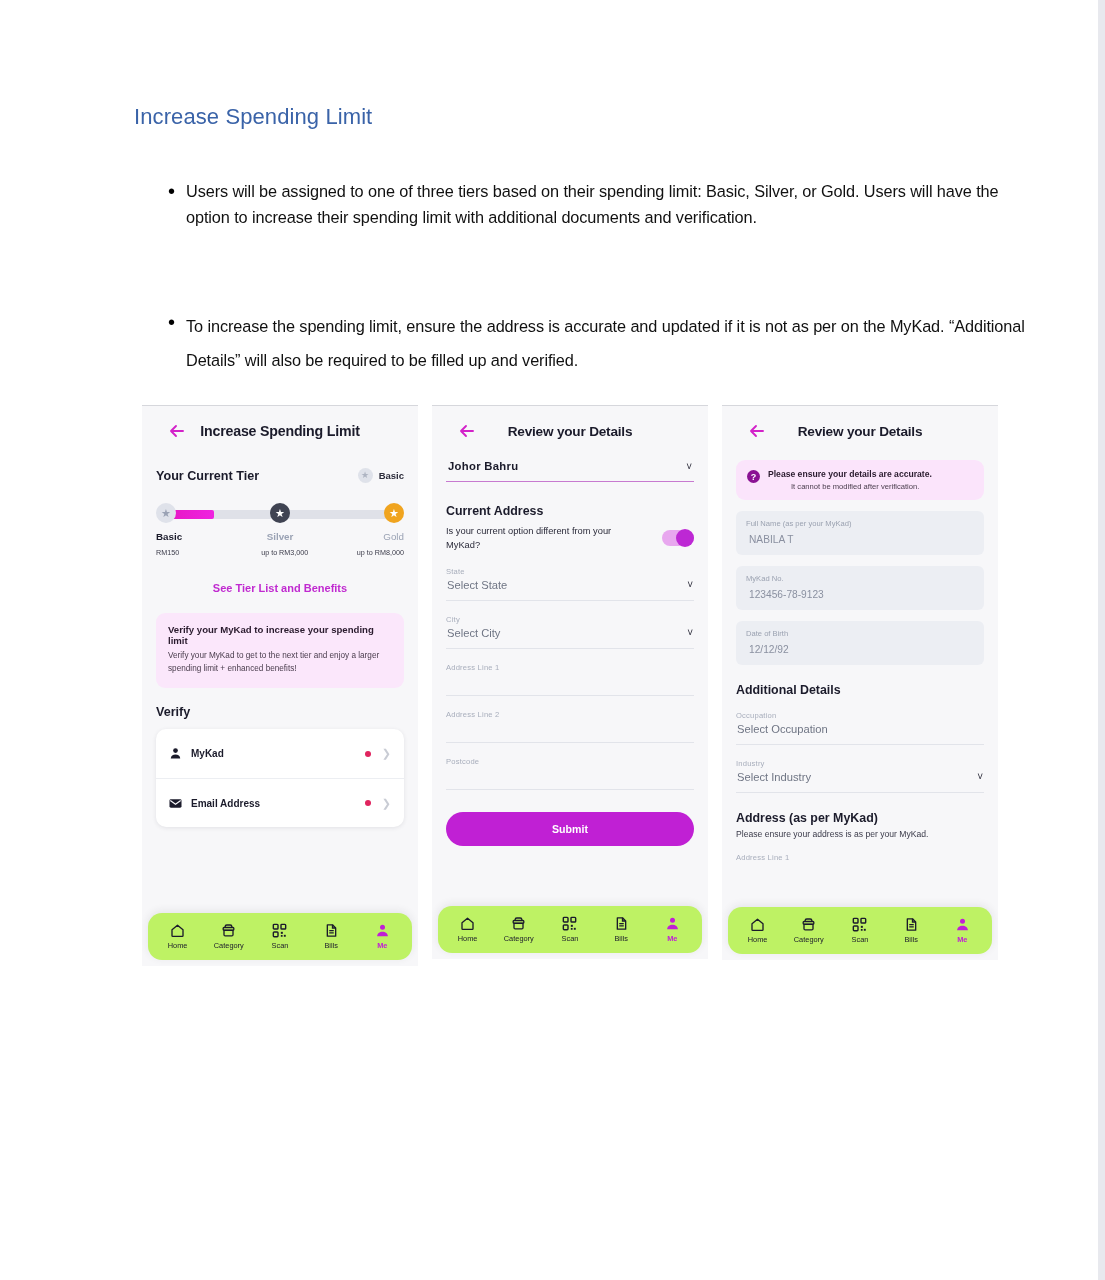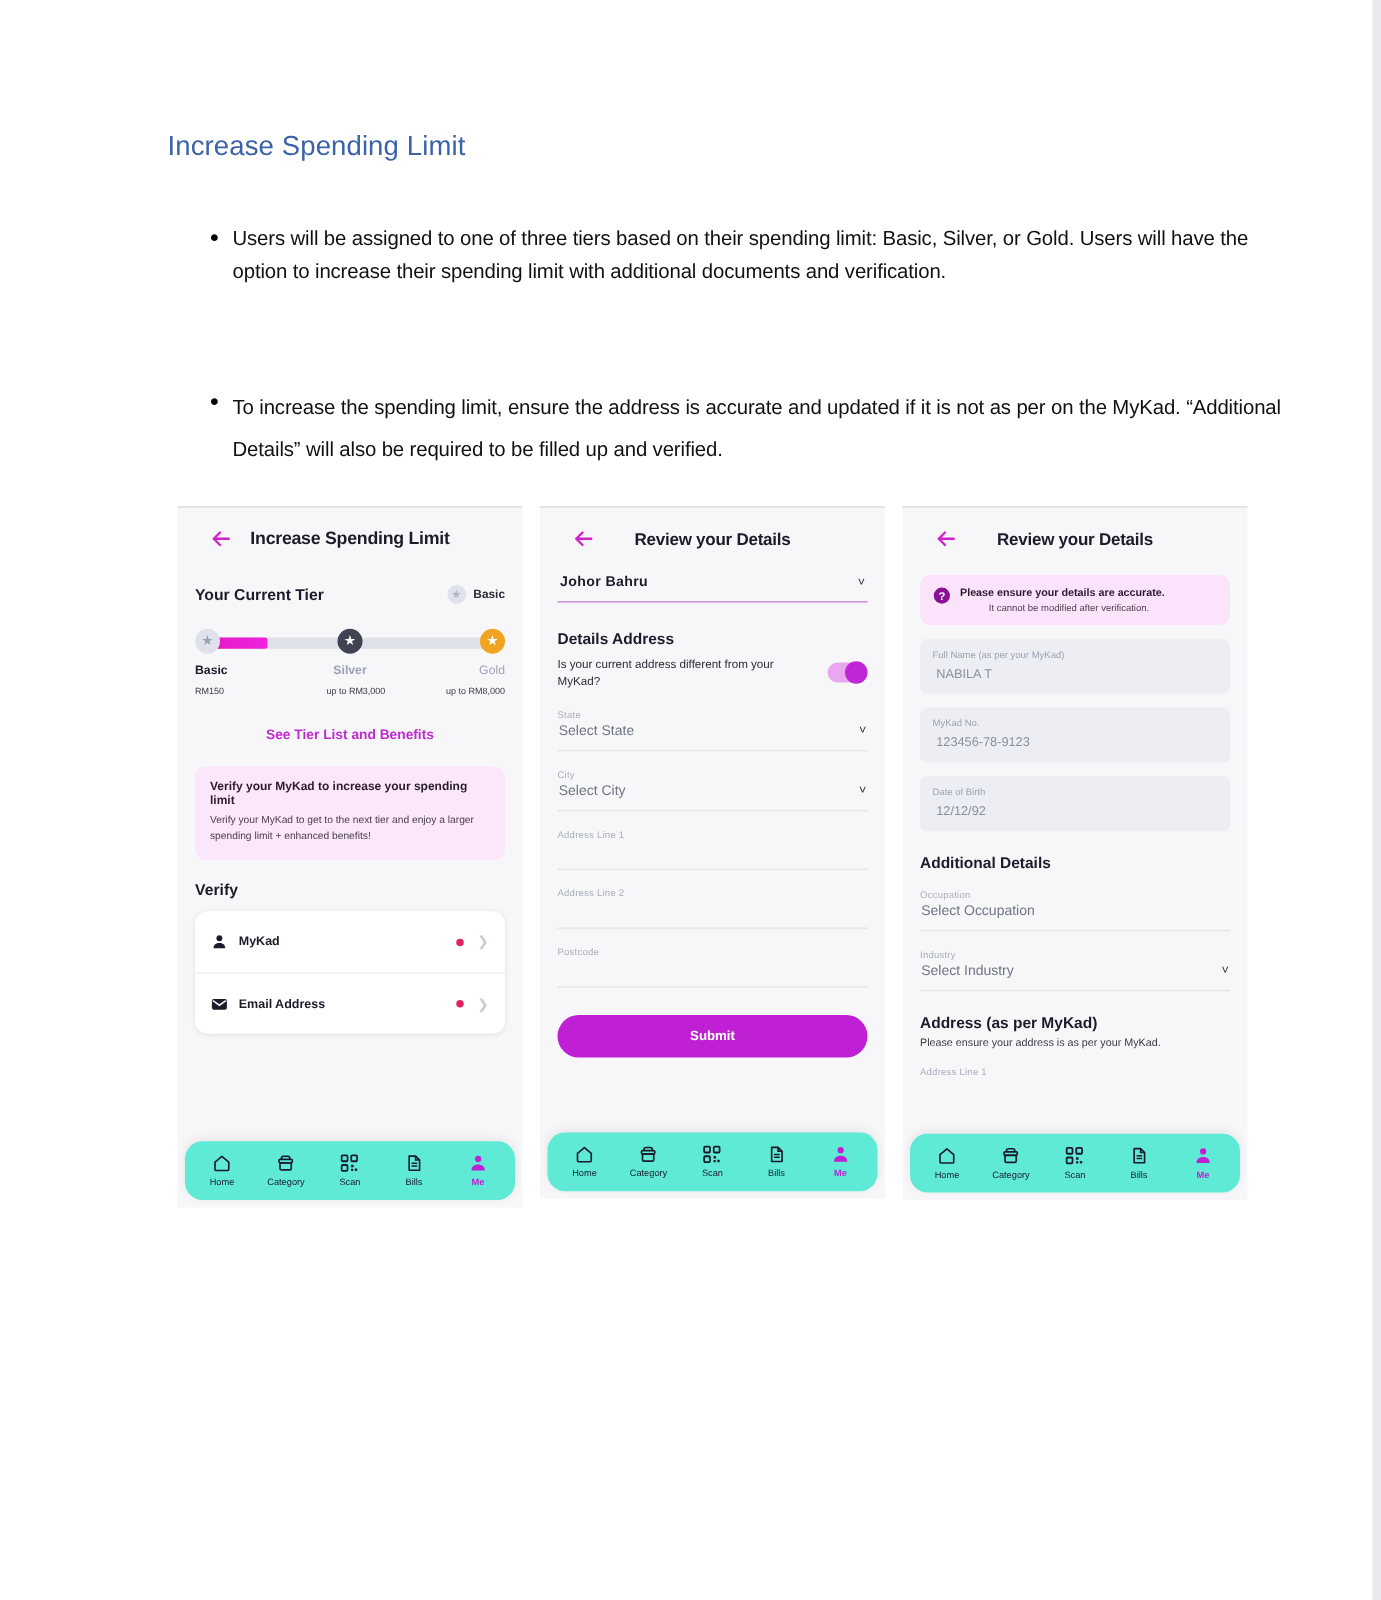--- a/index.html
+++ b/index.html
@@ -175,21 +175,21 @@
     padding: 8px 10px 10px 10px;
   }
   .ro-field .flabel { font-size: 7.6px; color: #9ba2b1; }
   .ro-field .fval { font-size: 10.2px; color: #8a90a0; margin-top: 6px; padding-left: 3px; }
   .sect-h3 { margin-top: 18px; font-size: 12.4px; font-weight: bold; color: #1b1b2b; }
   .sub-note { font-size: 8.6px; color: #3b3b4a; margin-top: 4px; }
 
   
   .bottom-nav {
     position: absolute; left: 6px; right: 6px; bottom: 6px; height: 47px;
-    background: #5eead4; border-radius: 14px;
+    background: #bef264; border-radius: 14px;
     box-shadow: 0 -2px 8px rgba(40,40,60,.09);
     display: flex; align-items: center; justify-content: space-around;
     padding: 0 4px;
   }
   .nav-item { display: flex; flex-direction: column; align-items: center; gap: 3px; width: 20%; }
   .nav-item .nl { font-size: 7.4px; color: #1b1b2b; font-weight: 500; }
   .nav-item.active .nl { color: #c020d4; font-weight: bold; }
   .nav-item svg { display: block; }
 </style>
 </head>
@@ -344,24 +344,24 @@
               </svg>
           </span>
           <div class="ph-title p2">Review your Details</div>
         </div>
 
         <div class="city-select">
           <span class="val">Johor Bahru</span>
           <span class="chev">˅</span>
         </div>
 
-        <div class="sect-h2">Details Address</div>
+        <div class="sect-h2">Current Address</div>
 
         <div class="toggle-row">
-          <div class="q">Is your current address different from your MyKad?</div>
+          <div class="q">Is your current option different from your MyKad?</div>
           <div class="switch">
               <div class="knob"></div>
             </div>
         </div>
 
         <div class="field">
           <div class="flabel">State</div>
           <div class="frow">
             <span class="fval">Select State</span>
             <span class="chev">˅</span>

